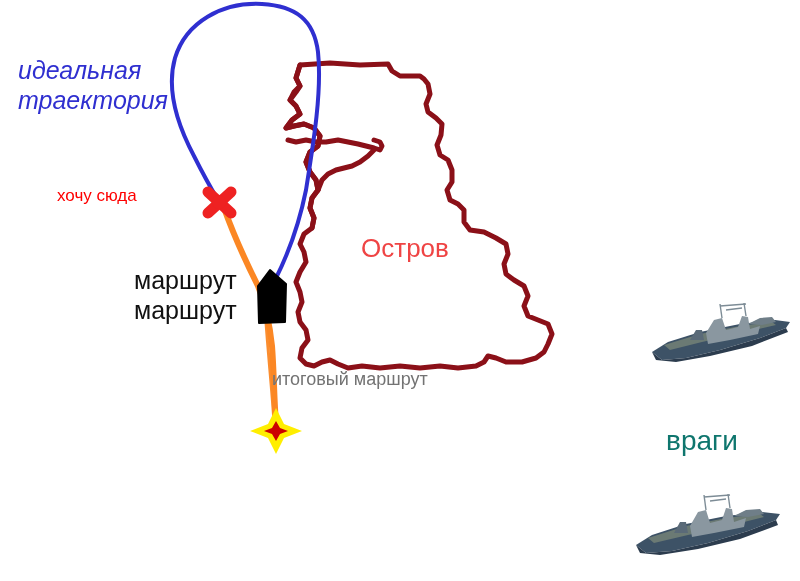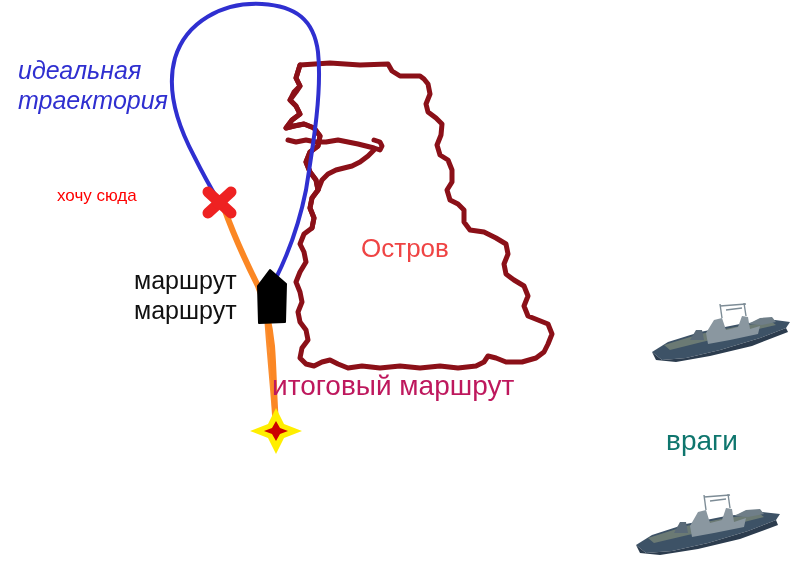--- a/index.html
+++ b/index.html
@@ -54,22 +54,22 @@
   #label-ship .l2 { display:block; }
   #label-island {
     left: 361px;
     top: 233px;
     font-size: 26px;
     color: #ef4444;
   }
   #label-route {
     left: 272px;
     top: 369px;
-    font-size: 28px;
-    color: #be185d;
+    font-size: 18px;
+    color: #737373;
   }
   #label-enemies {
     left: 666px;
     top: 424px;
     font-size: 28px;
     color: #0f766e;
     text-align: right;
   }
 </style>
 </head>

